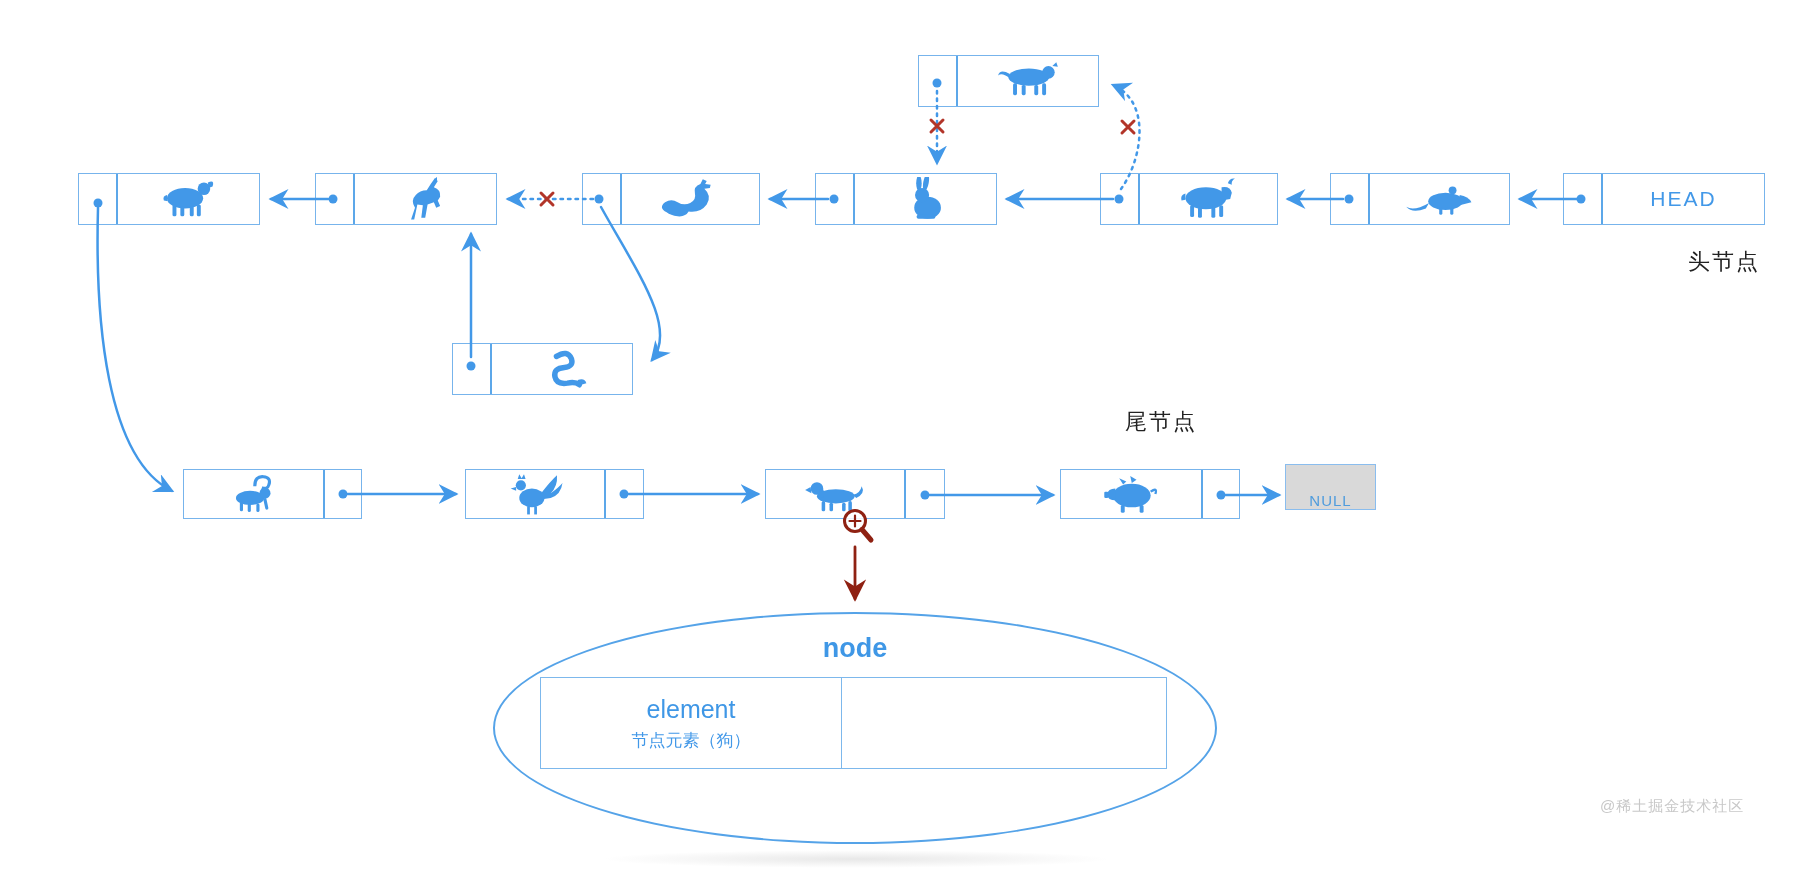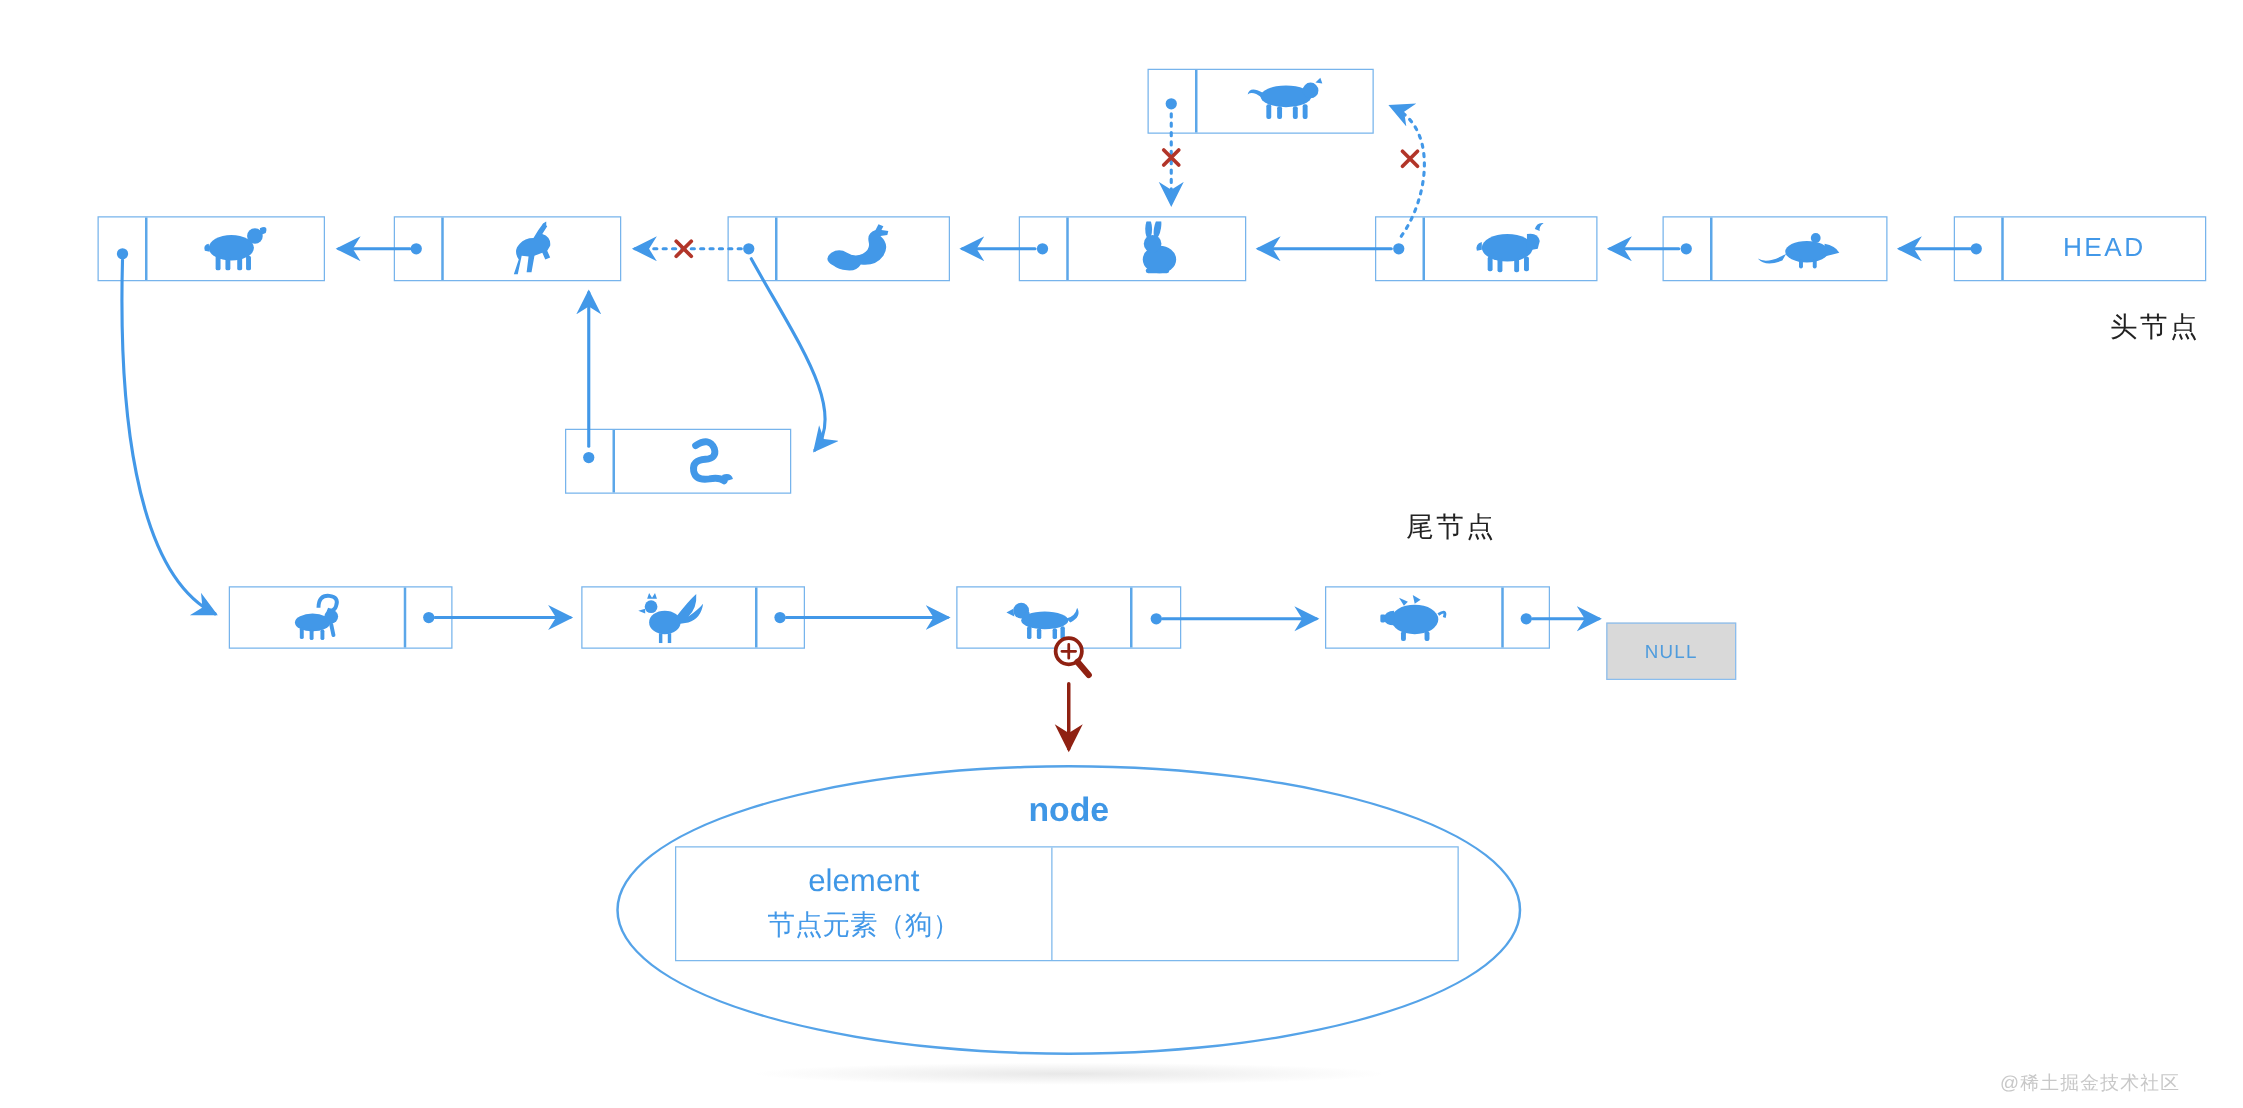--- a/index.html
+++ b/index.html
@@ -10,44 +10,44 @@
   .node{position:absolute;height:52px;background:#fff;border:1.5px solid #77b4ec;
         box-sizing:border-box;display:flex;}
   .node .ptr{width:39px;flex:0 0 39px;border-right:2px solid #5ca7e9;box-sizing:border-box;}
   .node.rev{flex-direction:row;}
   .node.rev .ptr{border-right:none;border-left:2px solid #5ca7e9;}
   .icon-cell{flex:1;display:flex;align-items:center;justify-content:center;overflow:hidden;}
   svg.animal{width:86px;height:44px;fill:#4298e8;color:#4298e8;}
   .text-cell{flex:1;display:flex;align-items:center;justify-content:center;
              color:#4298e8;font-size:21px;letter-spacing:2px;}
 
-  .null-box{position:absolute;left:1285px;top:498px;width:104px;height:46px;
+  .null-box{position:absolute;left:1285px;top:464px;width:91px;height:46px;
             background:#d9d9d9;border:1.5px solid #8abdee;box-sizing:border-box;
-            display:flex;align-items:center;justify-content:center;
+            display:flex;align-items:flex-end;justify-content:center;
             color:#4f9cdd;font-size:15px;letter-spacing:1px;}
 
   .caption{position:absolute;font-size:22px;color:#222;letter-spacing:2px;}
 
   
   .detail-ellipse{position:absolute;left:493px;top:612px;width:724px;height:232px;
                   border:2px solid #55a3e8;border-radius:50%;box-sizing:border-box;}
   .detail-title{position:absolute;left:493px;top:633px;width:724px;text-align:center;
                 font-size:27px;font-weight:bold;color:#3f97e6;}
   .detail-rect{position:absolute;left:540px;top:677px;width:627px;height:92px;
                border:1.5px solid #7db8ec;box-sizing:border-box;display:flex;background:transparent;}
   .detail-cell{display:flex;flex-direction:column;align-items:center;justify-content:center;gap:5px;text-align:right;}
   .detail-cell.left{width:301px;flex:0 0 301px;border-right:1.5px solid #7db8ec;box-sizing:border-box;}
   .detail-cell.right{flex:1;}
   .detail-label{font-size:25px;color:#3f97e6;}
-  .detail-desc{font-size:22px;color:#4298e8;}
+  .detail-desc{font-size:17px;color:#4298e8;}
 
   .floor-shadow{position:absolute;left:600px;top:850px;width:512px;height:18px;border-radius:50%;
                 background:radial-gradient(ellipse at center, rgba(110,110,110,0.16) 0%, rgba(255,255,255,0) 70%);}
 
-  .watermark{position:absolute;left:1600px;top:857px;font-size:15px;color:#c8c8c8;letter-spacing:1px;}
+  .watermark{position:absolute;left:1600px;top:797px;font-size:15px;color:#c8c8c8;letter-spacing:1px;}
 
   svg.overlay{position:absolute;left:0;top:0;width:1794px;height:886px;pointer-events:none;}
 </style>
 </head>
 <body>
 
 <div class="canvas">
 
   <svg width="0" height="0" style="position:absolute">
     <defs>

